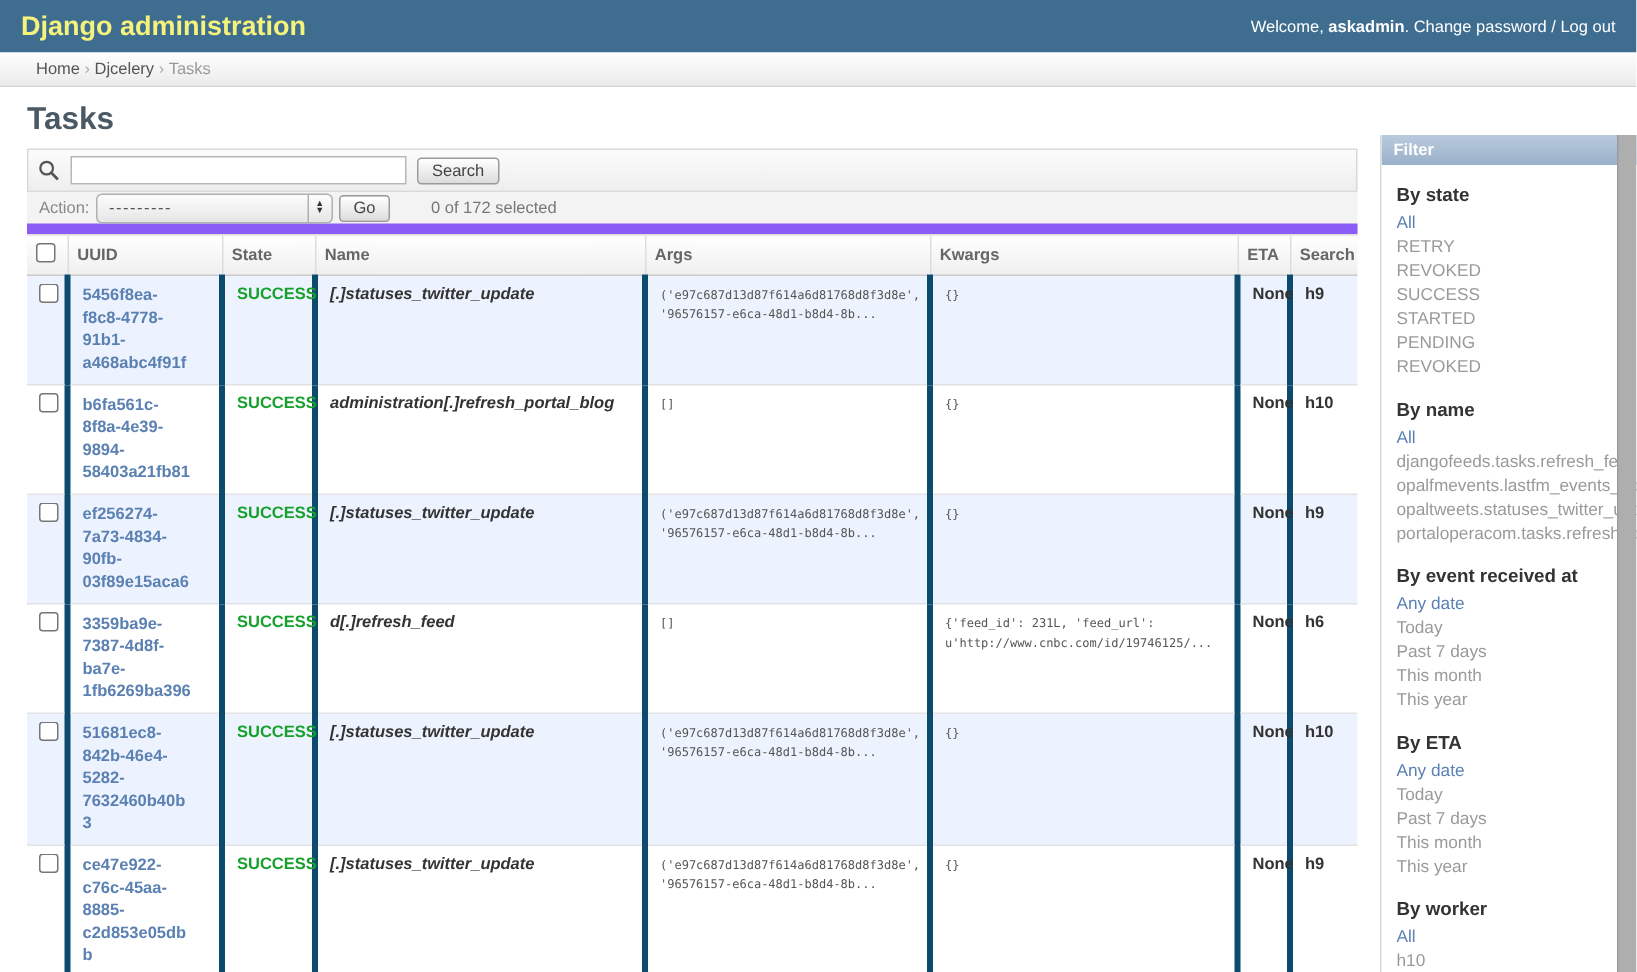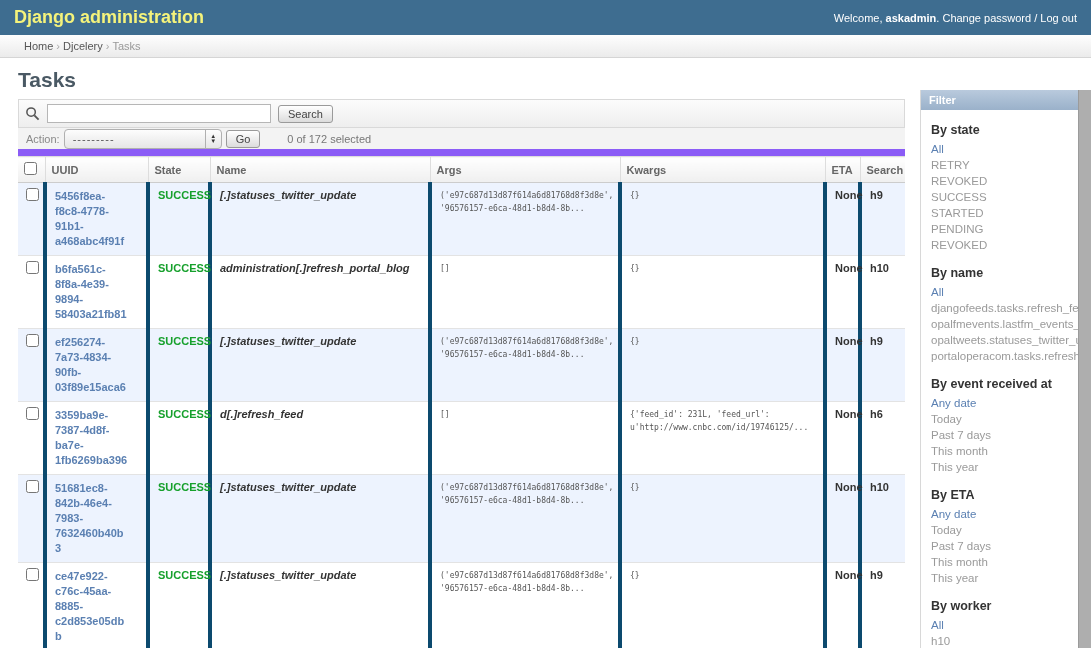--- a/index.html
+++ b/index.html
@@ -251,21 +251,21 @@
               <div class="mono">[]</div>
             </td>
           <td>
               <div class="mono">{'feed_id': 231L, 'feed_url': u'http://www.cnbc.com/id/19746125/...</div>
             </td>
           <td><span class="plain">None</span></td>
           <td><span class="plain">h6</span></td>
         </tr>
         <tr class="data-row alt">
           <td><input type="checkbox" style=""></td>
-          <td class="uuid"><a href="#">51681ec8-842b-46e4-7983-7632460b40b3</a></td>
+          <td class="uuid"><a href="#">51681ec8-842b-46e4-5282-7632460b40b3</a></td>
           <td><span class="state" style="color:#16a02c">SUCCESS</span></td>
           <td><span class="tname">[.]statuses_twitter_update</span></td>
           <td>
               <div class="mono">('e97c687d13d87f614a6d81768d8f3d8e', '96576157-e6ca-48d1-b8d4-8b...</div>
             </td>
           <td>
               <div class="mono">{}</div>
             </td>
           <td><span class="plain">None</span></td>
           <td><span class="plain">h10</span></td>

